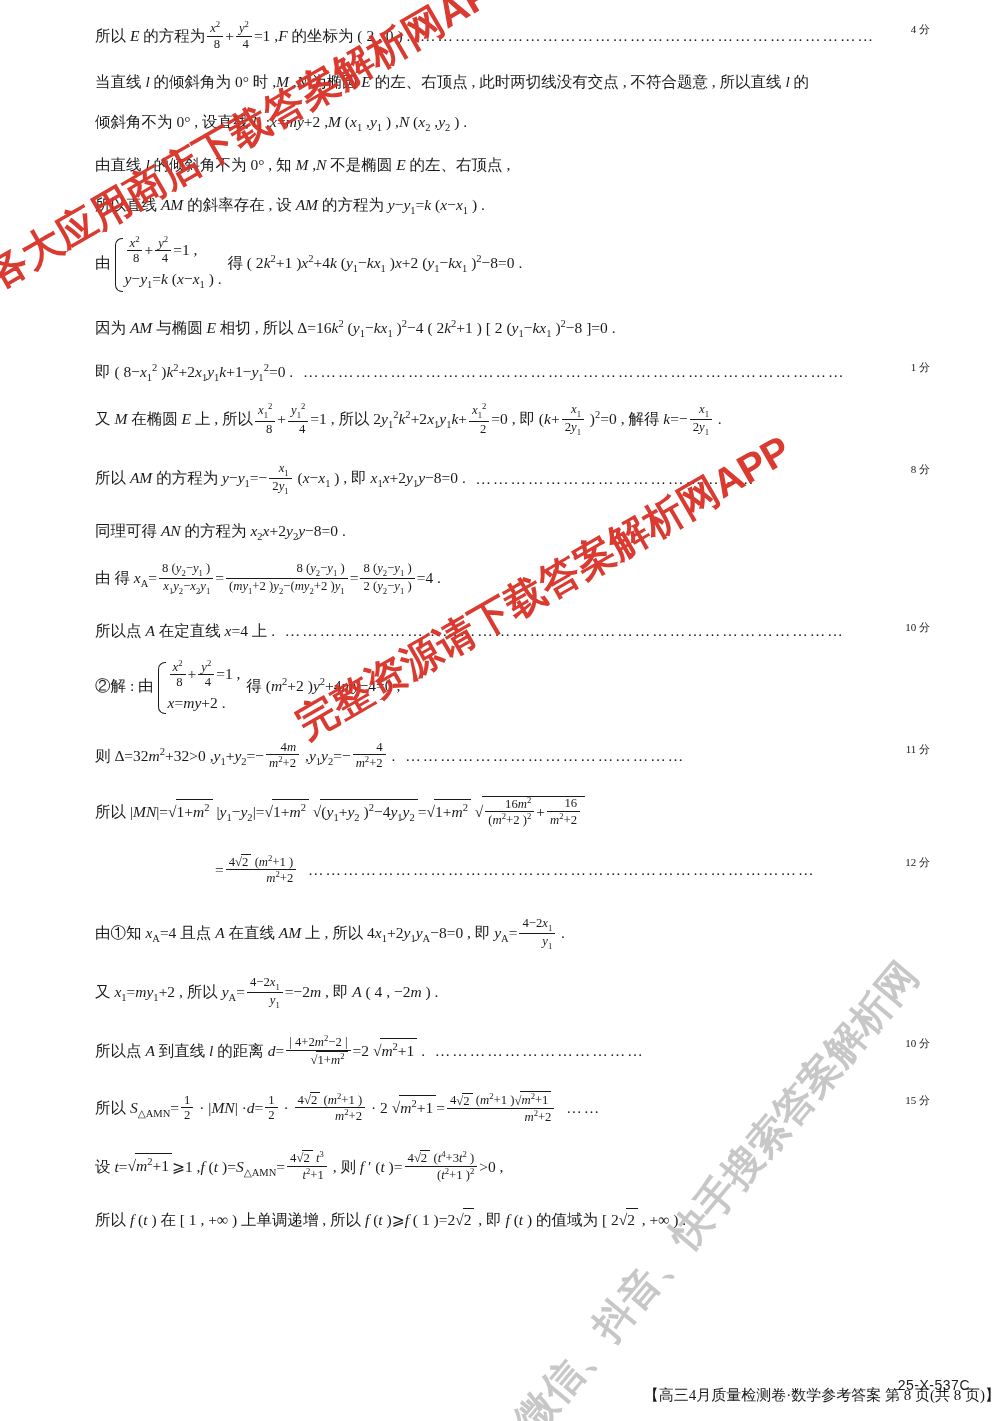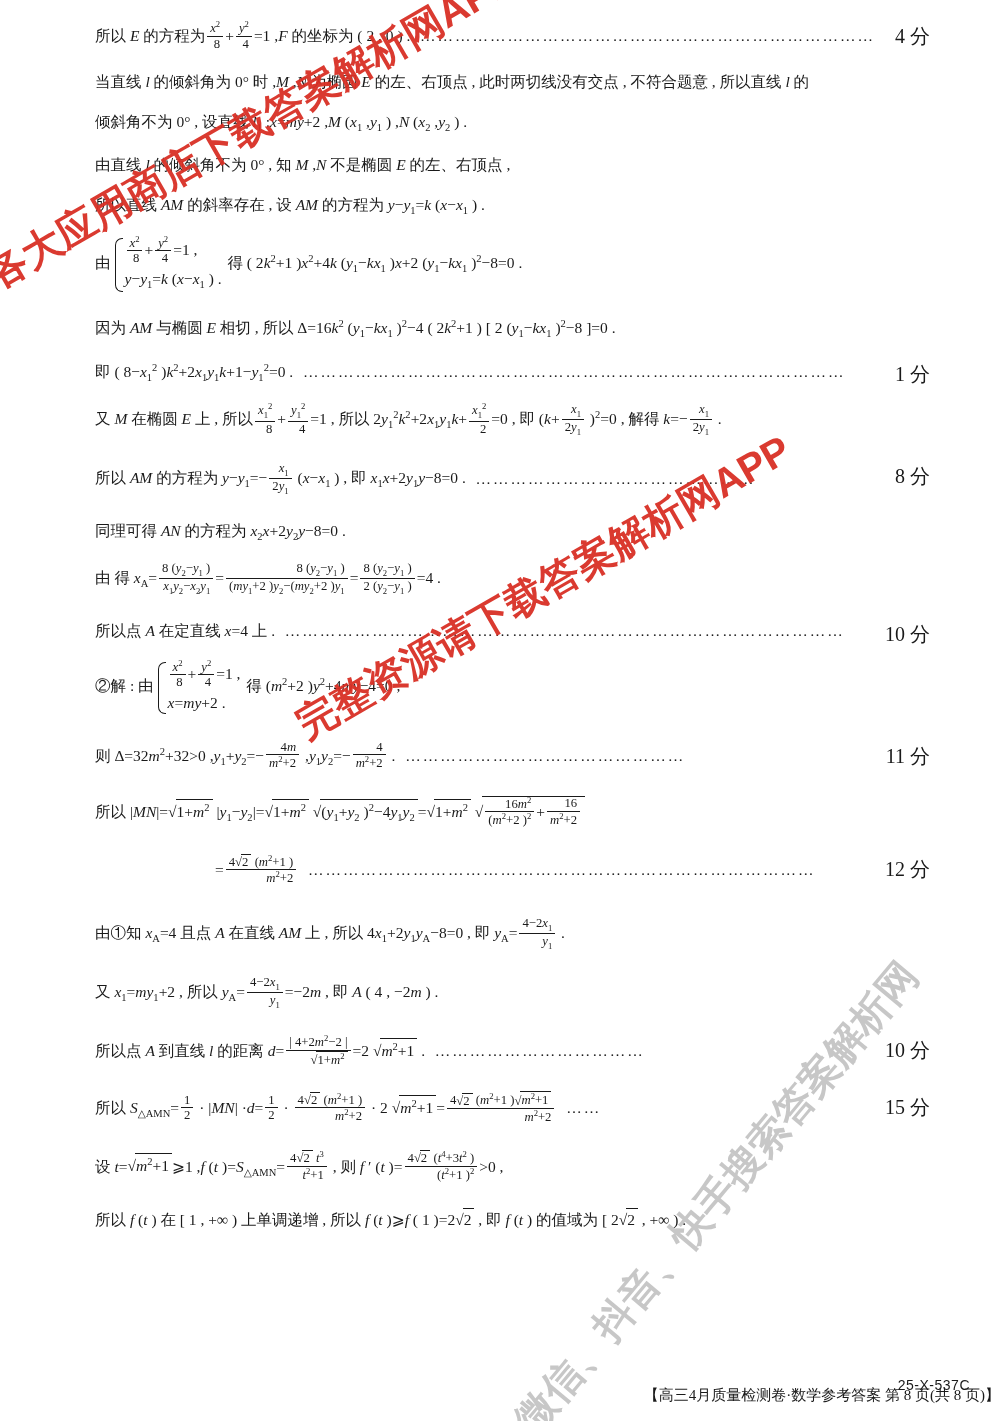--- a/index.html
+++ b/index.html
@@ -73,21 +73,21 @@
 
   .dots {
     display: inline-block;
     letter-spacing: 2px;
     color: #1a1a1a;
   }
   .score {
     position: absolute;
     right: 0;
     top: 0;
-    font-size: 20px;
+    font-size: 11px;
   }
 
   
   .wm {
     position: absolute;
     color: #d93025;
     font-weight: bold;
     font-family: "Liberation Sans", sans-serif;
     white-space: nowrap;
     pointer-events: none;

